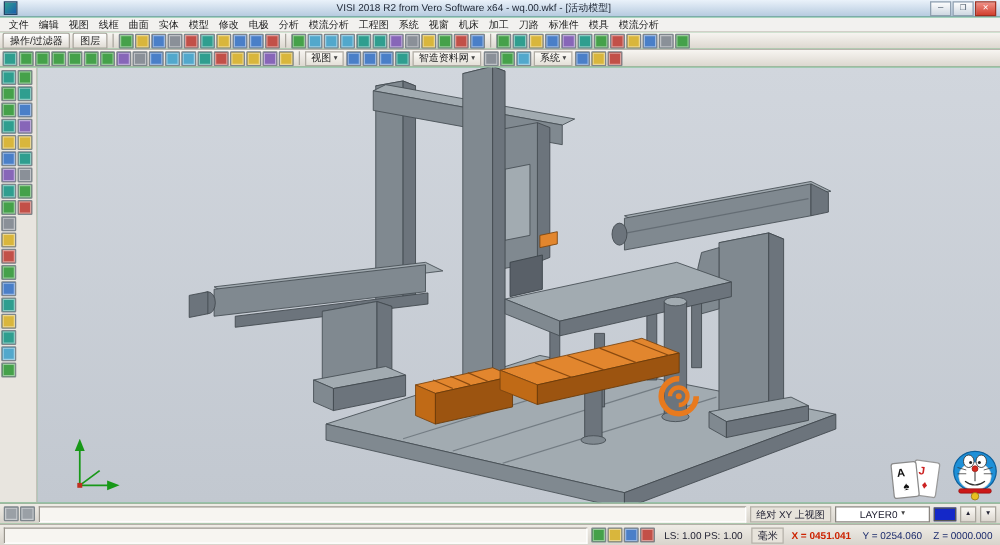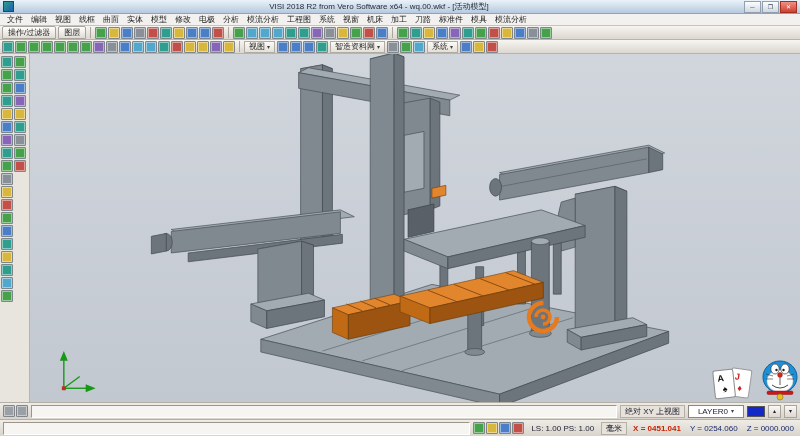--- a/index.html
+++ b/index.html
@@ -51,21 +51,21 @@
   .watermark{position:absolute;left:494px;top:244px;display:flex;align-items:center;gap:7px;pointer-events:none;}
   .wm-text{font-size:27px;font-weight:bold;color:#8a919c;letter-spacing:2px;white-space:nowrap;}
 
   .stickers{position:absolute;left:682px;top:304px;display:flex;align-items:flex-end;gap:2px;pointer-events:none;}
 
   
   .status{height:16px;background:linear-gradient(#efece6,#d8d4cc);border-top:1px solid #b4b0a8;display:flex;align-items:center;padding:0 3px;gap:3px;font-size:8px;color:#223;flex:0 0 auto;}
   .sunken{height:11px;background:#f7f5f1;border:1px solid;border-color:#9a968e #ffffff #ffffff #9a968e;}
   .grow{flex:1;}
   .schip{padding:0 4px;border:1px solid #b4b0a8;background:#e7e3db;height:11px;line-height:11px;white-space:nowrap;}
-  .sselect{display:inline-flex;gap:3px;padding:0 9px;background:#fff;border:1px solid #8a8680;height:11px;line-height:11px;align-items:flex-end;white-space:nowrap;}
+  .sselect{display:inline-flex;gap:3px;padding:0 19px;background:#fff;border:1px solid #8a8680;height:11px;line-height:11px;align-items:flex-end;white-space:nowrap;}
   .swatch{width:16px;height:9px;border:1px solid #555;display:inline-block;}
   .sbtn{width:11px;height:11px;font-size:6px;line-height:11px;text-align:center;background:linear-gradient(#fbf9f5,#dcd7cf);border:1px solid #a8a49c;}
   .sfield{padding:0 4px;white-space:nowrap;}
   .coord{white-space:nowrap;padding:0 3px;}
   .coord.x{color:#cc2200;font-weight:bold;}
   .coord.y{color:#1a2a6c;}
   .coord.z{color:#1a2a6c;}
 </style>
 </head>
 <body>

